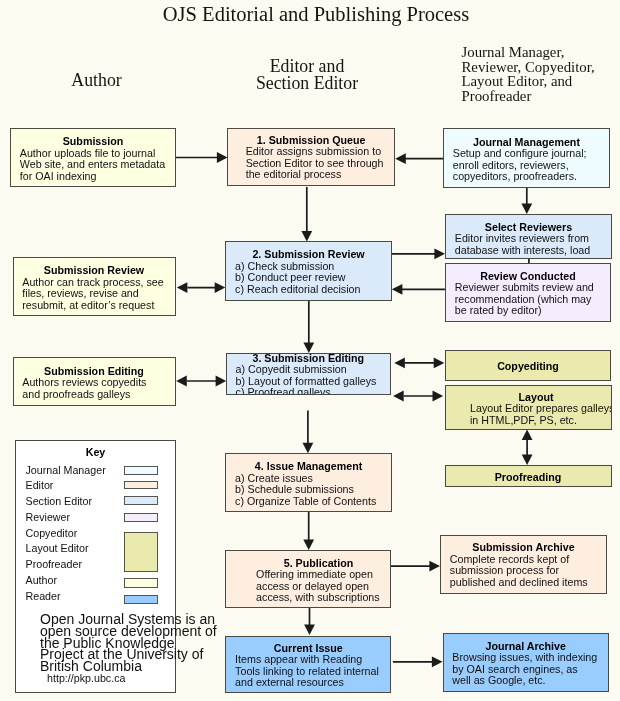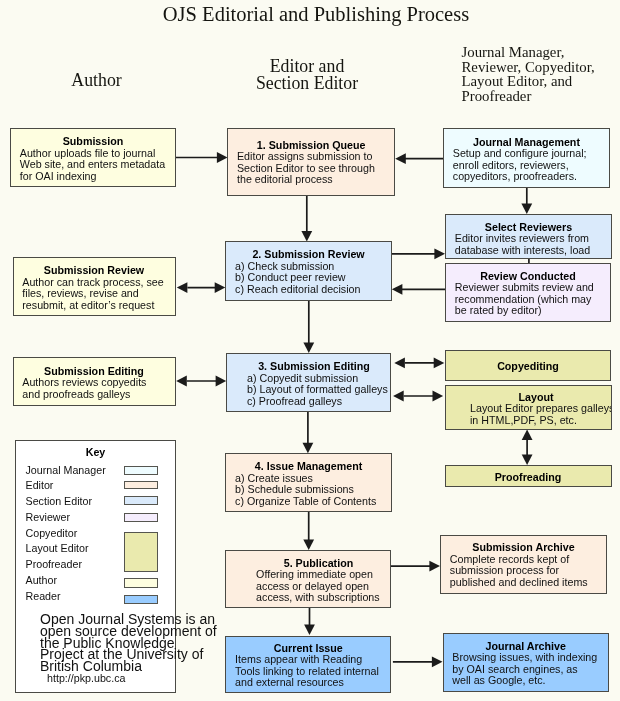--- a/index.html
+++ b/index.html
@@ -128,21 +128,21 @@
 Proofreader</div>
   <div id="boxes">
       <div class="abs box" style="left: 10px; top: 128px; width: 166px; height: 59px; background: rgb(254, 254, 224); border-color: rgb(74, 74, 69);">
         <div class="box-inner">
           <div class="box-title">Submission</div>
           <div class="box-line">Author uploads file to journal</div>
           <div class="box-line">Web site, and enters metadata</div>
           <div class="box-line">for OAI indexing</div>
         </div>
       </div>
-      <div class="abs box" style="left: 227.2px; top: 127.5px; width: 168px; height: 68px; background: rgb(253, 238, 224); border-color: rgb(74, 74, 69);">
+      <div class="abs box" style="left: 227.2px; top: 127.5px; width: 168px; height: 58px; background: rgb(253, 238, 224); border-color: rgb(74, 74, 69); align-items: center;">
         <div class="box-inner" style="margin-top: -1px;">
           <div class="box-title">1. Submission Queue</div>
           <div class="box-line">Editor assigns submission to</div>
           <div class="box-line">Section Editor to see through</div>
           <div class="box-line">the editorial process</div>
         </div>
       </div>
       <div class="abs box" style="left: 443px; top: 127.5px; width: 167px; height: 60.5px; background: rgb(238, 252, 255); border-color: rgb(74, 74, 69);">
         <div class="box-inner">
           <div class="box-title">Journal Management</div>
@@ -182,21 +182,21 @@
           <div class="box-line">be rated by editor)</div>
         </div>
       </div>
       <div class="abs box" style="left: 12.5px; top: 356.5px; width: 163px; height: 49px; background: rgb(254, 254, 224); border-color: rgb(74, 74, 69);">
         <div class="box-inner">
           <div class="box-title">Submission Editing</div>
           <div class="box-line">Authors reviews copyedits</div>
           <div class="box-line">and proofreads galleys</div>
         </div>
       </div>
-      <div class="abs box" style="left: 225.8px; top: 353.4px; width: 165px; height: 59px; background: rgb(218, 234, 251); border-color: rgb(74, 74, 69); align-items: flex-end;">
+      <div class="abs box" style="left: 225.8px; top: 353.4px; width: 165px; height: 42px; background: rgb(218, 234, 251); border-color: rgb(74, 74, 69);">
         <div class="box-inner" style="margin-top: -0.5px;">
           <div class="box-title">3. Submission Editing</div>
           <div class="box-line">a) Copyedit submission</div>
           <div class="box-line">b) Layout of formatted galleys</div>
           <div class="box-line">c) Proofread galleys</div>
         </div>
       </div>
       <div class="abs box" style="left: 445px; top: 350.4px; width: 166px; height: 31px; background: rgb(234, 234, 174); border-color: rgb(74, 74, 69);">
         <div class="box-inner" style="margin-top: -1.6px;">
           <div class="box-title">Copyediting</div>

